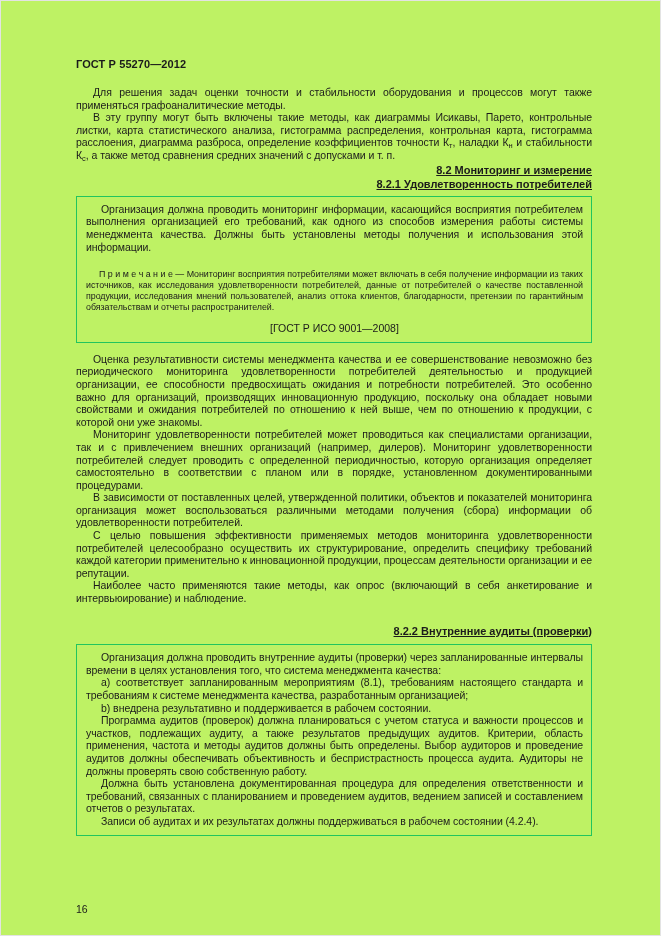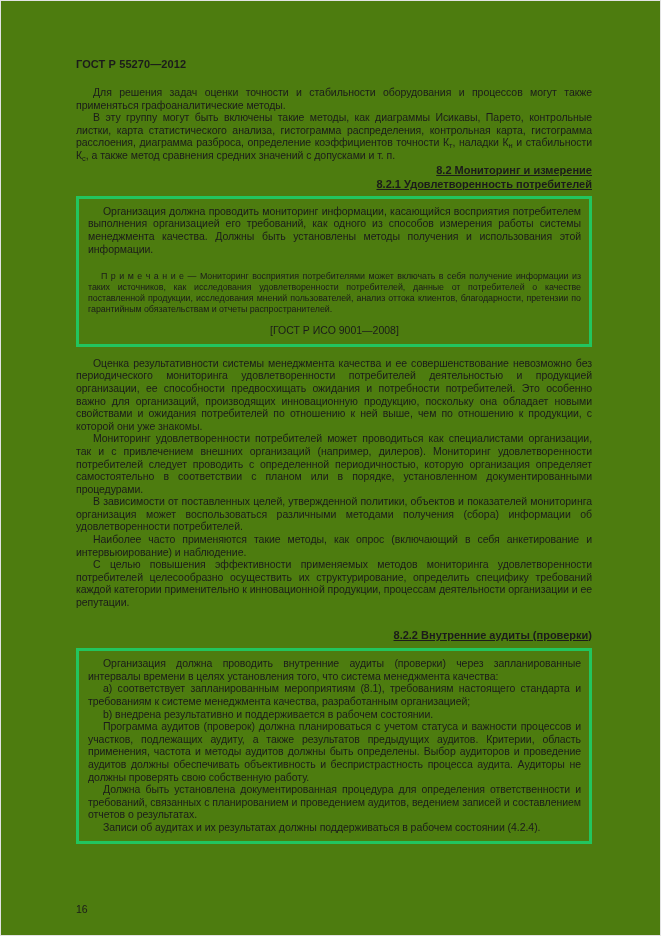--- a/index.html
+++ b/index.html
@@ -6,21 +6,21 @@
   html, body { background: #ffffff; }
   body {
     width: 661px; height: 936px;
     font-family: "Liberation Sans", sans-serif;
     color: #1b1b1b;
     position: relative;
   }
   .page {
     position: absolute; inset: 0;
     width: 661px; height: 936px;
-    background: #4d7c0f;
+    background: #bef264;
     border: 1px solid #e3e3e3;
     padding: 57px 68px 0 75px;
     overflow: hidden;
   }
   .doc-code {
     font-size: 11px; font-weight: bold;
     margin-bottom: 16px;
     letter-spacing: 0.1px;
   }
   p.body {
@@ -35,21 +35,21 @@
     font-size: 11px;
     line-height: 12.6px;
     font-weight: bold;
     text-indent: 17px;
     margin: 2px 0 1px 0;
     text-align: right;
     text-decoration: underline;
   }
   h4.h-gap-top { margin-top: 20px; margin-bottom: 2px; }
   .quote-box {
-    border: 3px solid #22c55e;
+    border: 1px solid #22c55e;
     padding: 6px 8px 7px 9px;
     margin: 5px 0 10px 0;
   }
   .quote-box p.body { text-indent: 15px; }
   .note {
     font-size: 8.9px;
     line-height: 10.9px;
     text-align: justify;
     text-indent: 13px;
     margin-top: 16px;
@@ -85,22 +85,22 @@
 
   <div class="quote-box">
     <p class="body">Организация должна проводить мониторинг информации, касающийся восприятия потребителем выполнения организацией его требований, как одного из способов измерения работы системы менеджмента качества. Должны быть установлены методы получения и использования этой информации.</p>
     <p class="note">П р и м е ч а н и е — Мониторинг восприятия потребителями может включать в себя получение информации из таких источников, как исследования удовлетворенности потребителей, данные от потребителей о качестве поставленной продукции, исследования мнений пользователей, анализ оттока клиентов, благодарности, претензии по гарантийным обязательствам и отчеты распространителей.</p>
     <p class="citation">[ГОСТ Р ИСО 9001—2008]</p>
   </div>
 
   <p class="body">Оценка результативности системы менеджмента качества и ее совершенствование невозможно без периодического мониторинга удовлетворенности потребителей деятельностью и продукцией организации, ее способности предвосхищать ожидания и потребности потребителей. Это особенно важно для организаций, производящих инновационную продукцию, поскольку она обладает новыми свойствами и ожидания потребителей по отношению к ней выше, чем по отношению к продукции, с которой они уже знакомы.</p>
   <p class="body">Мониторинг удовлетворенности потребителей может проводиться как специалистами организации, так и с привлечением внешних организаций (например, дилеров). Мониторинг удовлетворенности потребителей следует проводить с определенной периодичностью, которую организация определяет самостоятельно в соответствии с планом или в порядке, установленном документированными процедурами.</p>
   <p class="body">В зависимости от поставленных целей, утвержденной политики, объектов и показателей мониторинга организация может воспользоваться различными методами получения (сбора) информации об удовлетворенности потребителей.</p>
+  <p class="body">С целью повышения эффективности применяемых методов мониторинга удовлетворенности потребителей целесообразно осуществить их структурирование, определить специфику требований каждой категории применительно к инновационной продукции, процессам деятельности организации и ее репутации.</p>
   <p class="body">Наиболее часто применяются такие методы, как опрос (включающий в себя анкетирование и интервьюирование) и наблюдение.</p>
-  <p class="body">С целью повышения эффективности применяемых методов мониторинга удовлетворенности потребителей целесообразно осуществить их структурирование, определить специфику требований каждой категории применительно к инновационной продукции, процессам деятельности организации и ее репутации.</p>
 
   <h4 class="h h-gap-top">8.2.2 Внутренние аудиты (проверки)</h4>
 
   <div class="quote-box box-audits">
     <p class="body">Организация должна проводить внутренние аудиты (проверки) через запланированные интервалы времени в целях установления того, что система менеджмента качества:</p>
     <p class="body">a) соответствует запланированным мероприятиям (8.1), требованиям настоящего стандарта и требованиям к системе менеджмента качества, разработанным организацией;</p>
     <p class="body">b) внедрена результативно и поддерживается в рабочем состоянии.</p>
     <p class="body">Программа аудитов (проверок) должна планироваться с учетом статуса и важности процессов и участков, подлежащих аудиту, а также результатов предыдущих аудитов. Критерии, область применения, частота и методы аудитов должны быть определены. Выбор аудиторов и проведение аудитов должны обеспечивать объективность и беспристрастность процесса аудита. Аудиторы не должны проверять свою собственную работу.</p>
     <p class="body">Должна быть установлена документированная процедура для определения ответственности и требований, связанных с планированием и проведением аудитов, ведением записей и составлением отчетов о результатах.</p>
     <p class="body">Записи об аудитах и их результатах должны поддерживаться в рабочем состоянии (4.2.4).</p>

